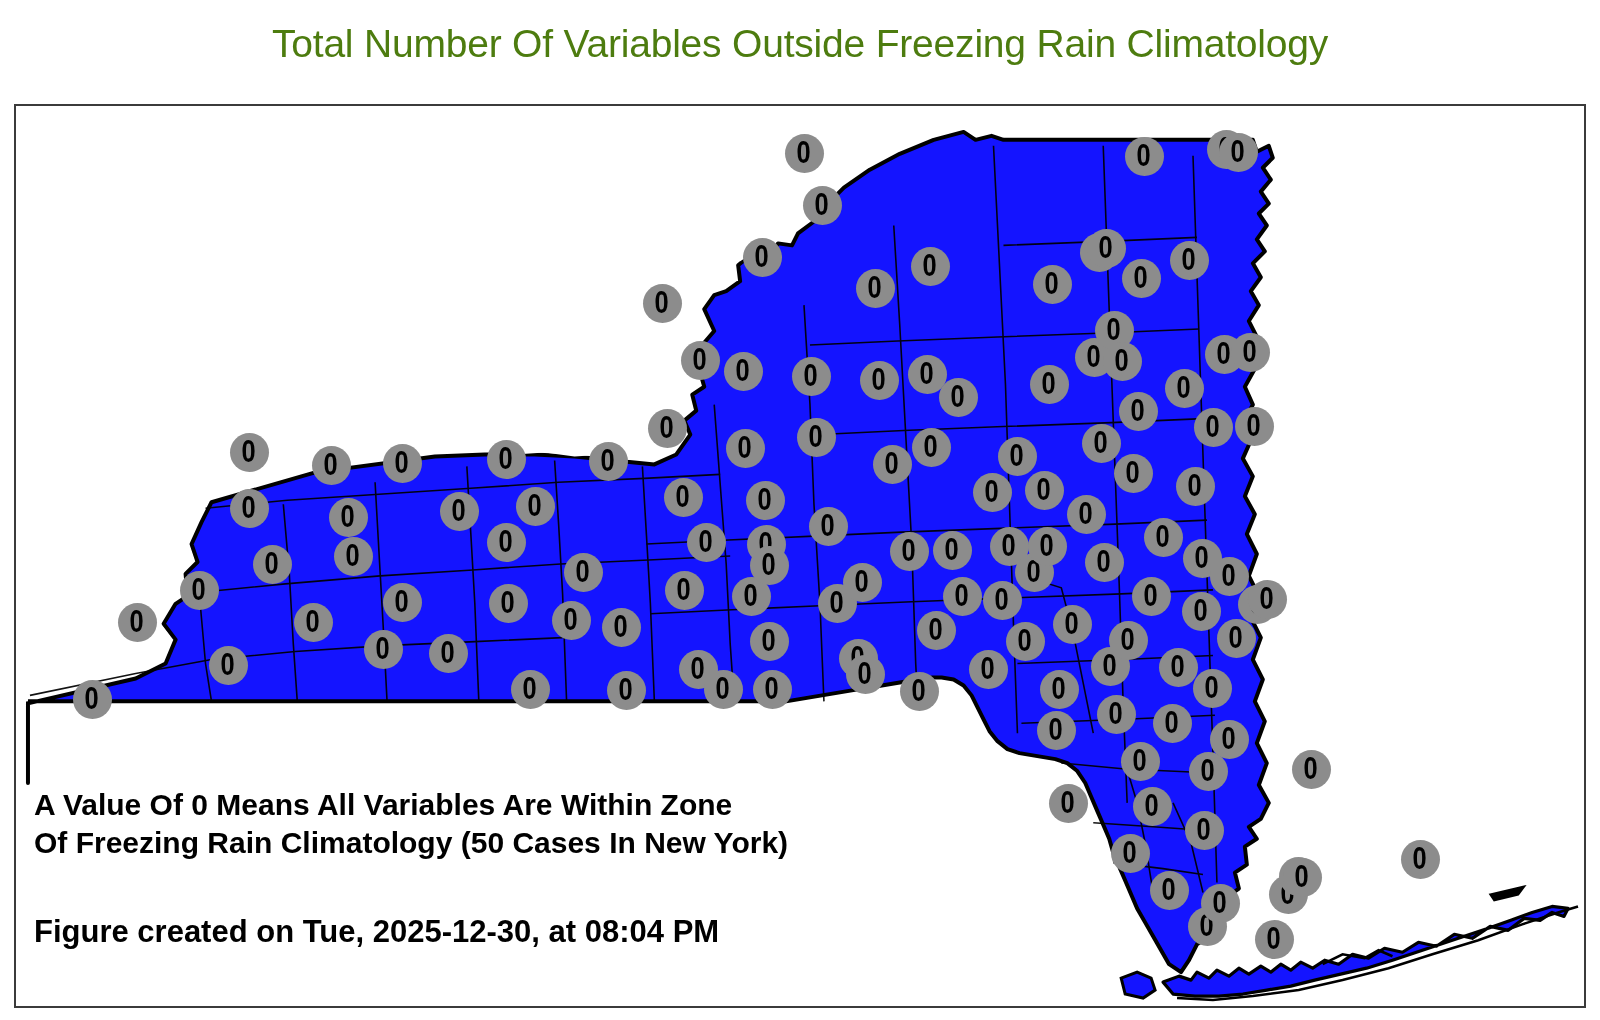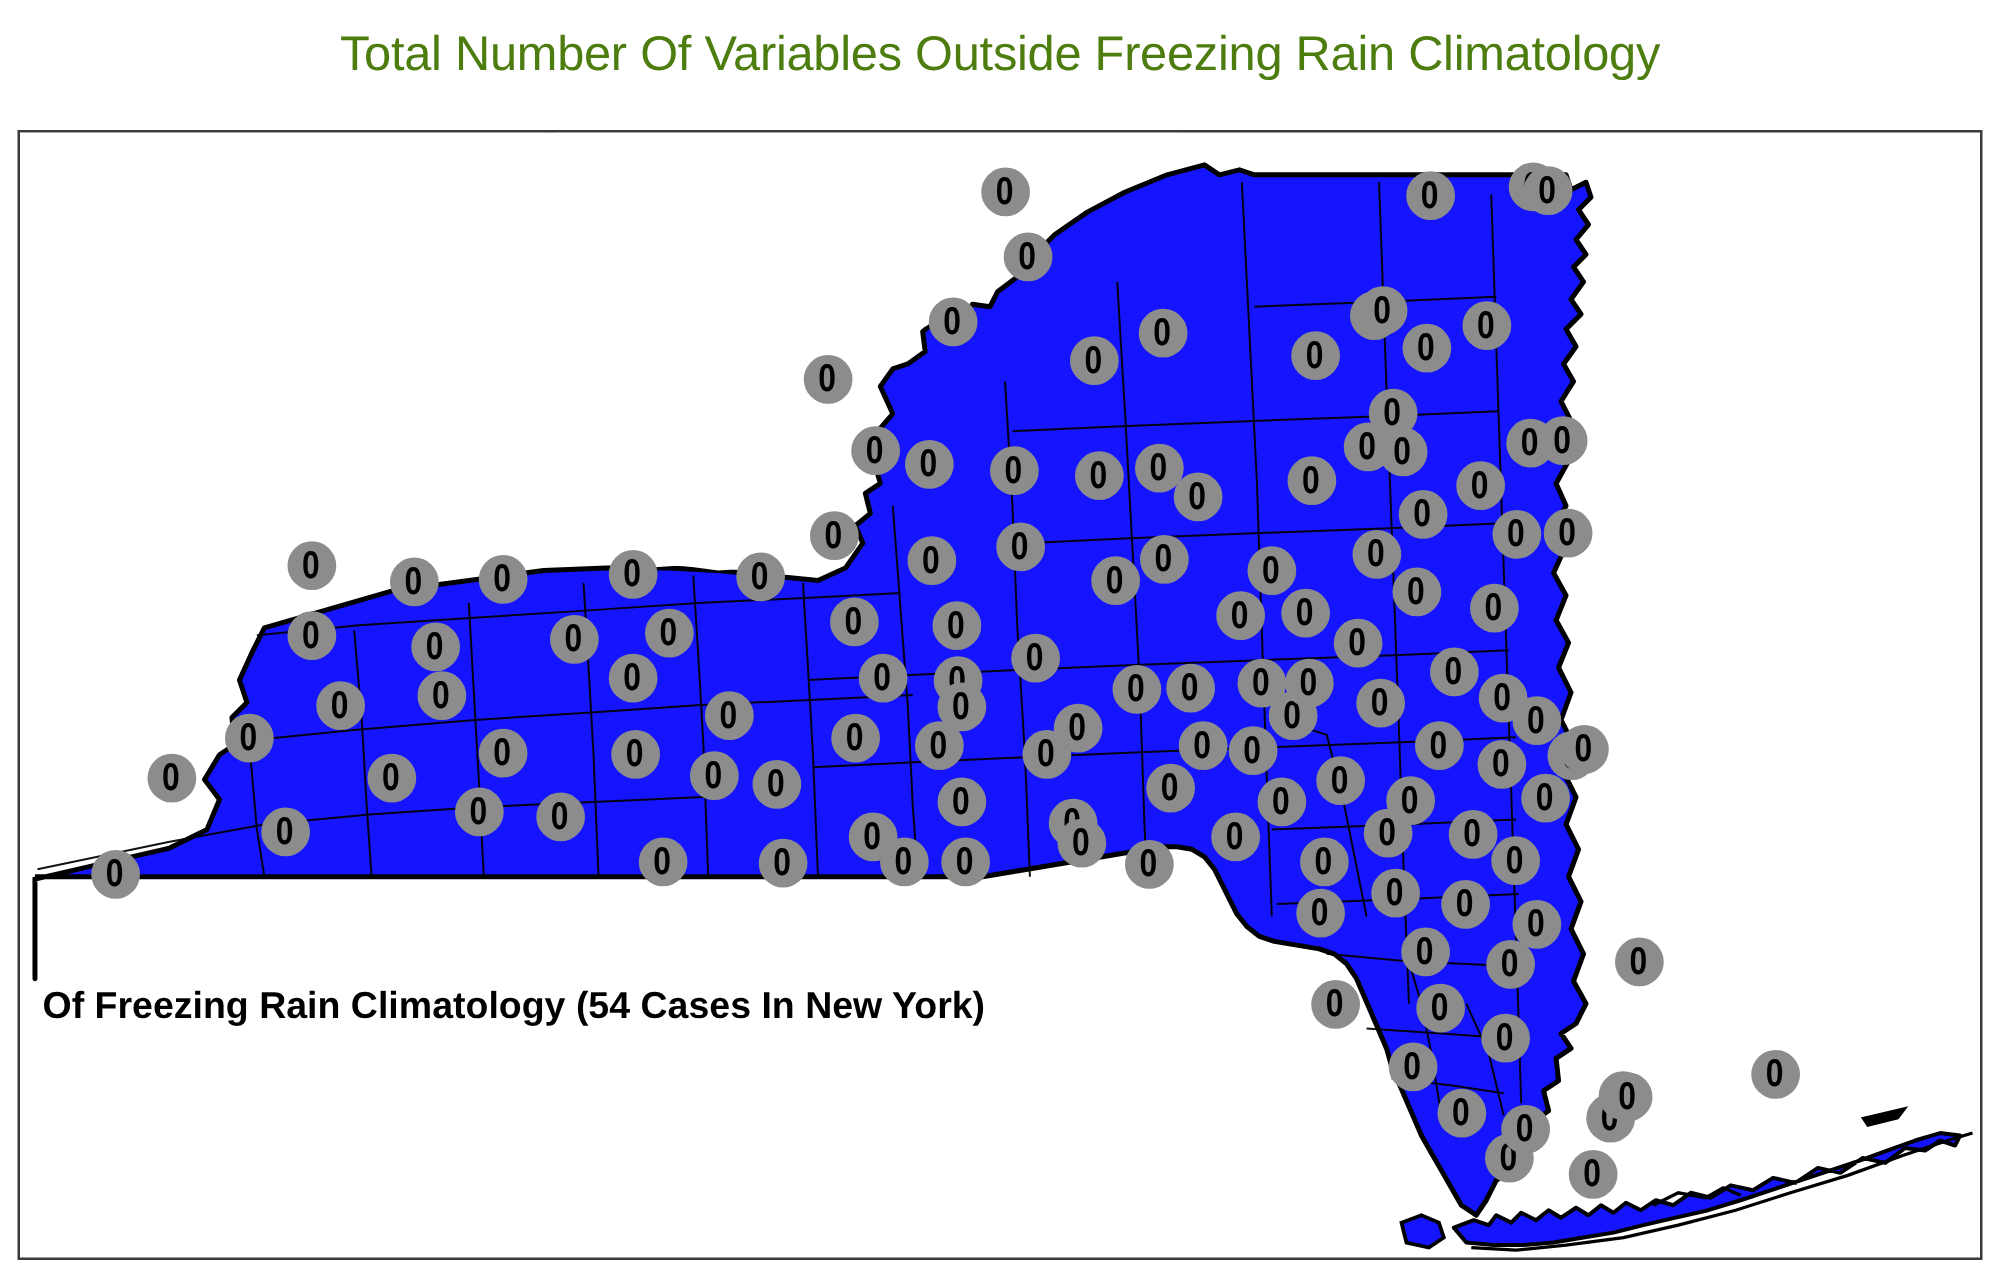--- a/index.html
+++ b/index.html
@@ -564,19 +564,21 @@
         </div>
         <div class="stn" style="left: 1295px; top: 663px; background: rgb(140, 140, 140); color: rgb(0, 0, 0);">
           <span>0</span>
         </div>
         <div class="stn" style="left: 1404px; top: 753px; background: rgb(140, 140, 140); color: rgb(0, 0, 0);">
           <span>0</span>
         </div>
       </div>
 
     <div class="annot" id="annot-explain">
-      <div>Of Freezing Rain Climatology (54 Cases In New York)</div>
+      <div>A Value Of 0 Means All Variables Are Within Zone</div>
+      <div>Of Freezing Rain Climatology (50 Cases In New York)</div>
     </div>
 
+    <div class="annot" id="annot-timestamp">Figure created on Tue, 2025-12-30, at 08:04 PM</div>
 
 
   </div>
 </div>
 
 </body></html>

